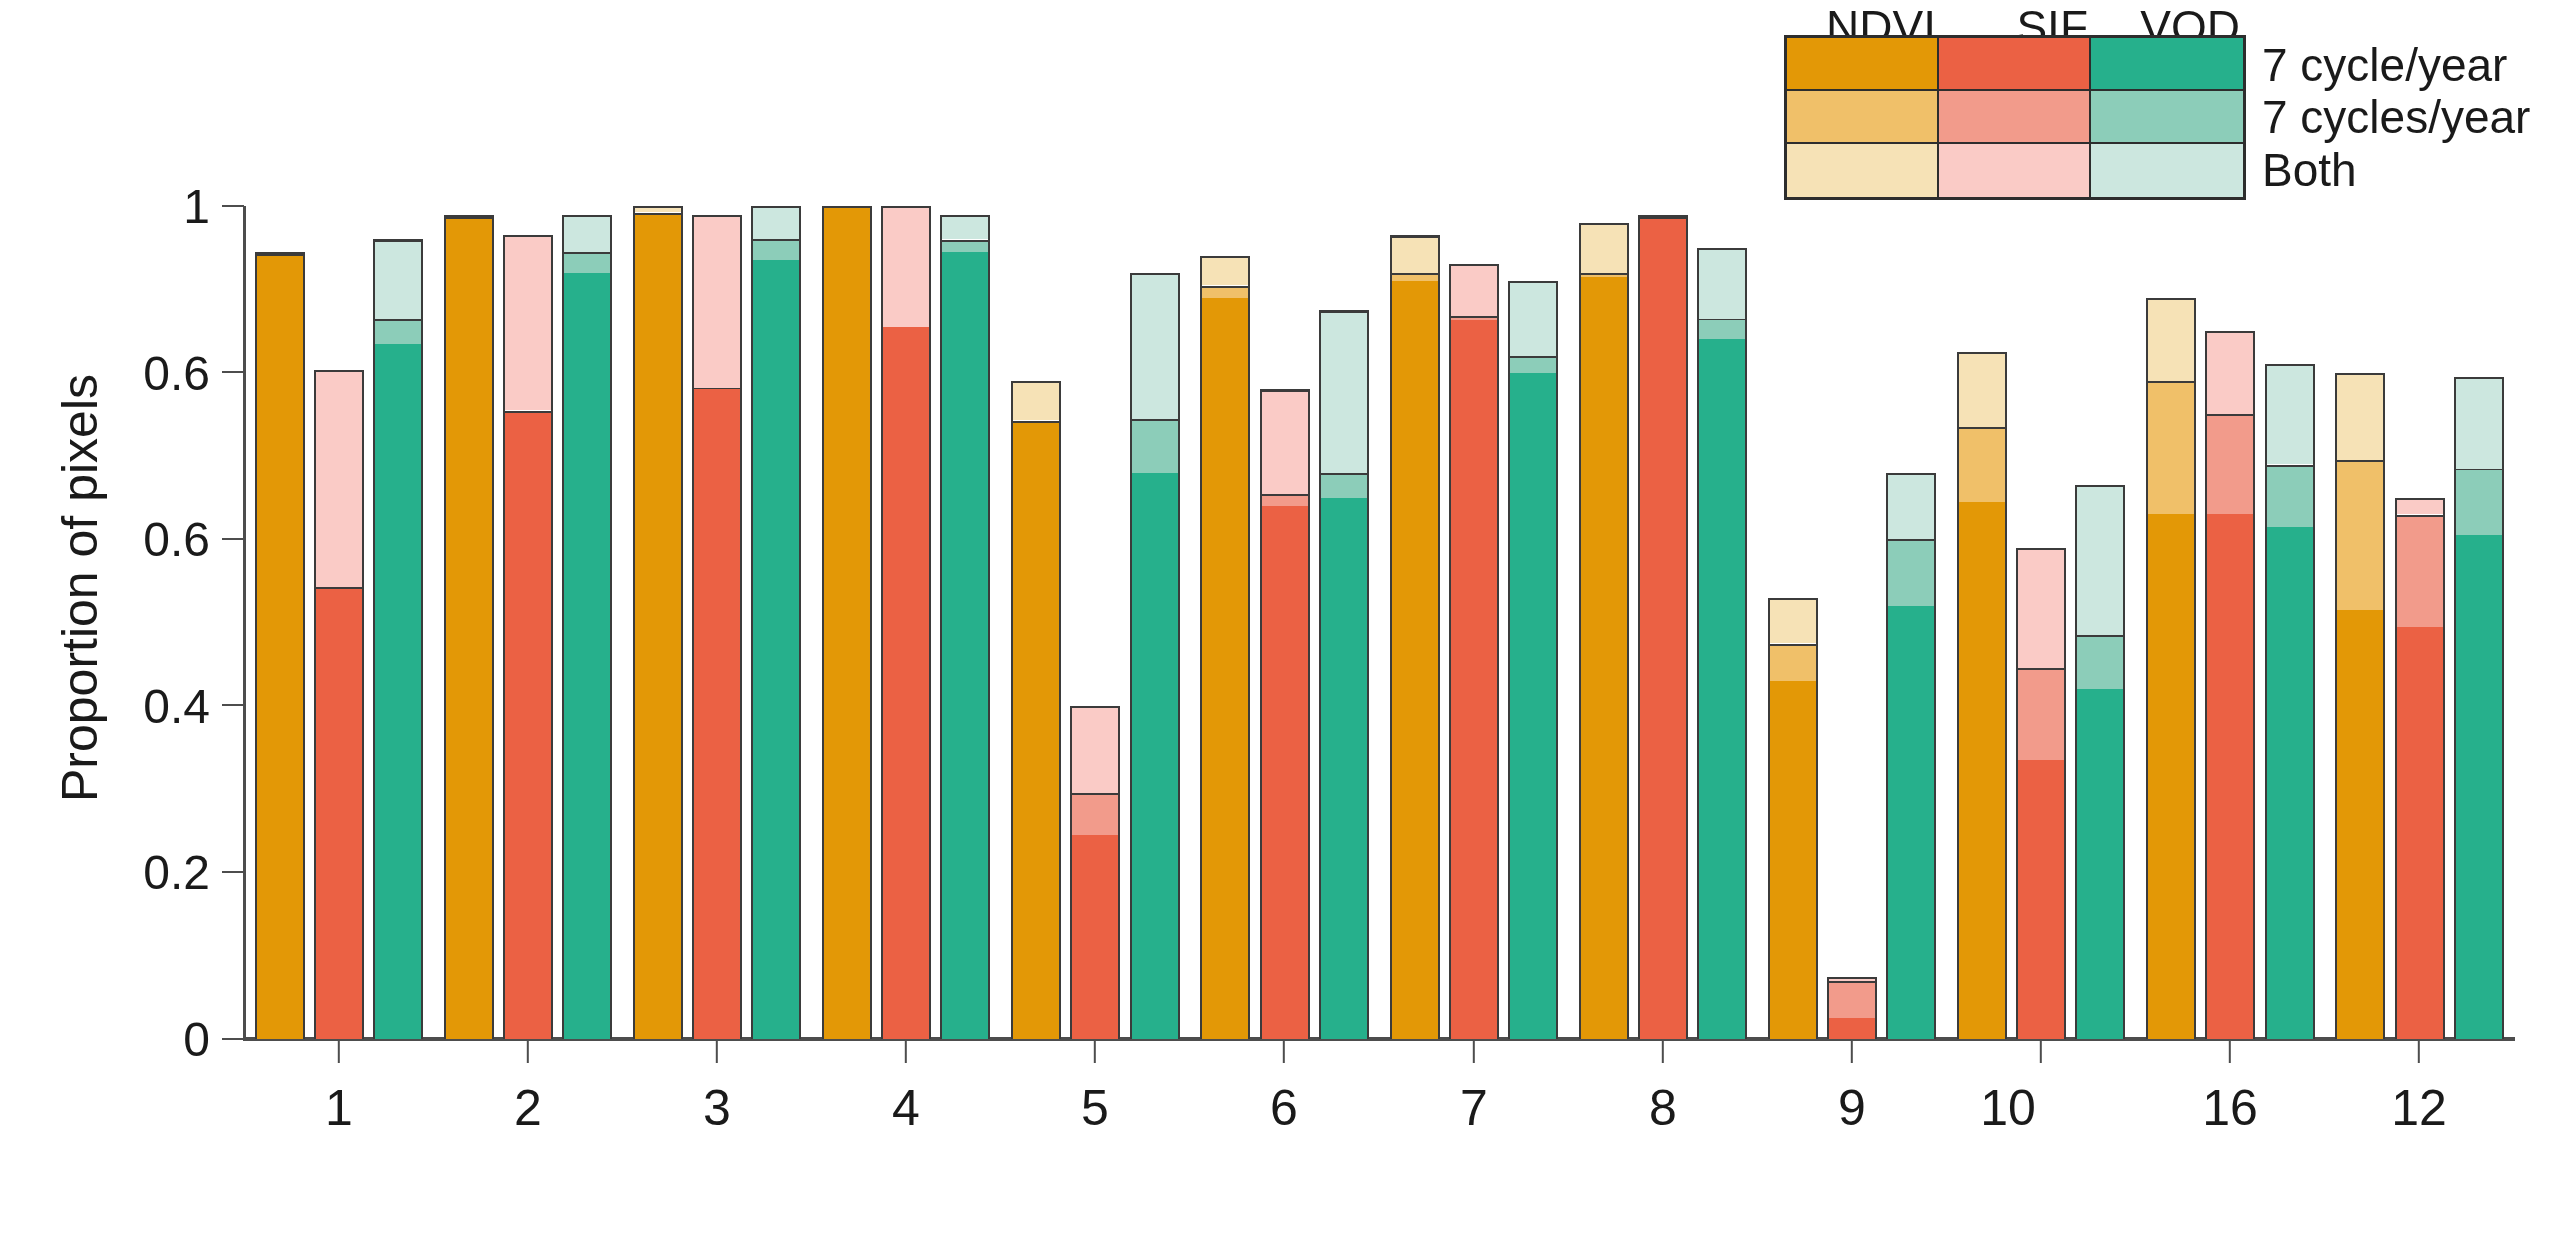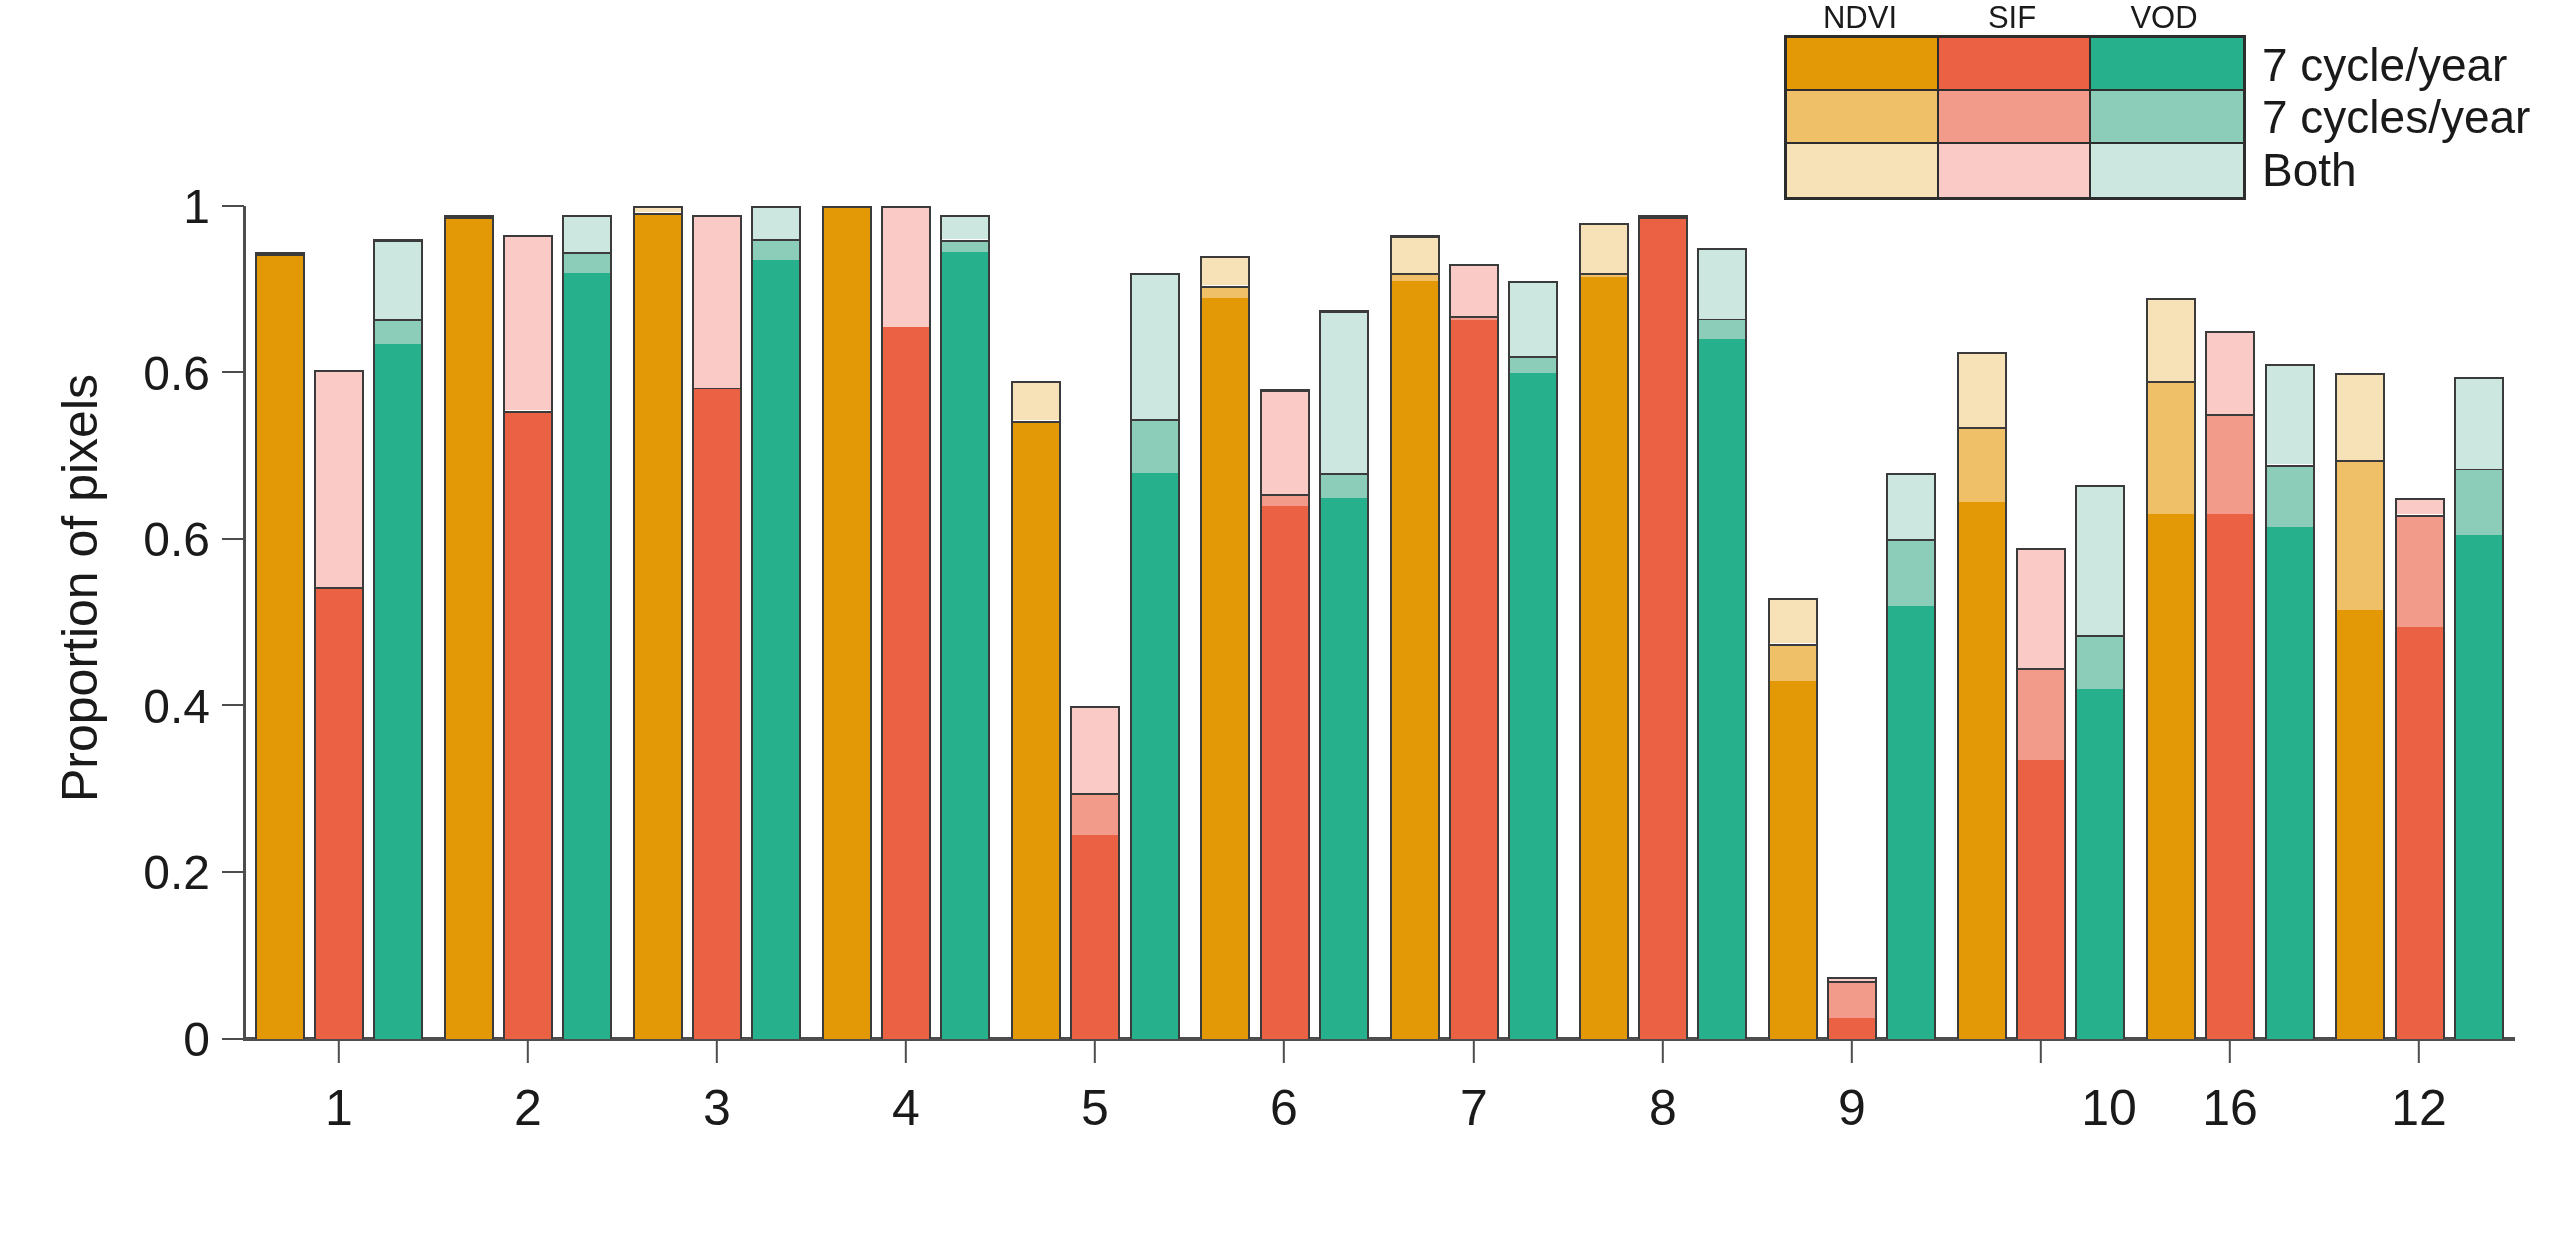--- a/index.html
+++ b/index.html
@@ -102,22 +102,22 @@
     width:448px;
   }
   #legend-heads{
     position:absolute;
     left:0;top:-35px;
     display:flex;
     width:456px;
   }
   #legend-heads span{
     flex:1 1 0;
-    text-align:center;
-    font-size:31px;
+    text-align:right;
+    font-size:46px;
     white-space:nowrap;
   }
   #legend-grid{
     position:absolute;
     left:0;top:0;
     display:grid;
     grid-template-columns:repeat(3,152px);
     grid-template-rows:repeat(3,53px);
     border:3.2px solid #2d2d2d;
     box-sizing:content-box;
@@ -174,21 +174,21 @@
         <div class="xtick-label" style="left: 851px;">5</div>
         <div class="xtick" style="left: 1040px;"></div>
         <div class="xtick-label" style="left: 1040px;">6</div>
         <div class="xtick" style="left: 1230px;"></div>
         <div class="xtick-label" style="left: 1230px;">7</div>
         <div class="xtick" style="left: 1419px;"></div>
         <div class="xtick-label" style="left: 1419px;">8</div>
         <div class="xtick" style="left: 1608px;"></div>
         <div class="xtick-label" style="left: 1608px;">9</div>
         <div class="xtick" style="left: 1797px;"></div>
-        <div class="xtick-label" style="left: 1865px;">10</div>
+        <div class="xtick-label" style="left: 1764px;">10</div>
         <div class="xtick" style="left: 1986px;"></div>
         <div class="xtick-label" style="left: 1986px;">16</div>
         <div class="xtick" style="left: 2175px;"></div>
         <div class="xtick-label" style="left: 2175px;">12</div>
       </div>
     <div id="bar-layer">
         <div class="bar" style="left: 10.7px; width: 50px; height: 787px;">
           <div class="seg dark" style="bottom: 0px; height: 783px; background: rgb(227, 152, 6);"></div>
           <div class="seg mid" style="bottom: 783px; height: 1.7px; background: rgb(240, 192, 105);"></div>
           <div class="seg light" style="bottom: 785px; height: 2.5px; background: rgb(246, 226, 182);"></div>

